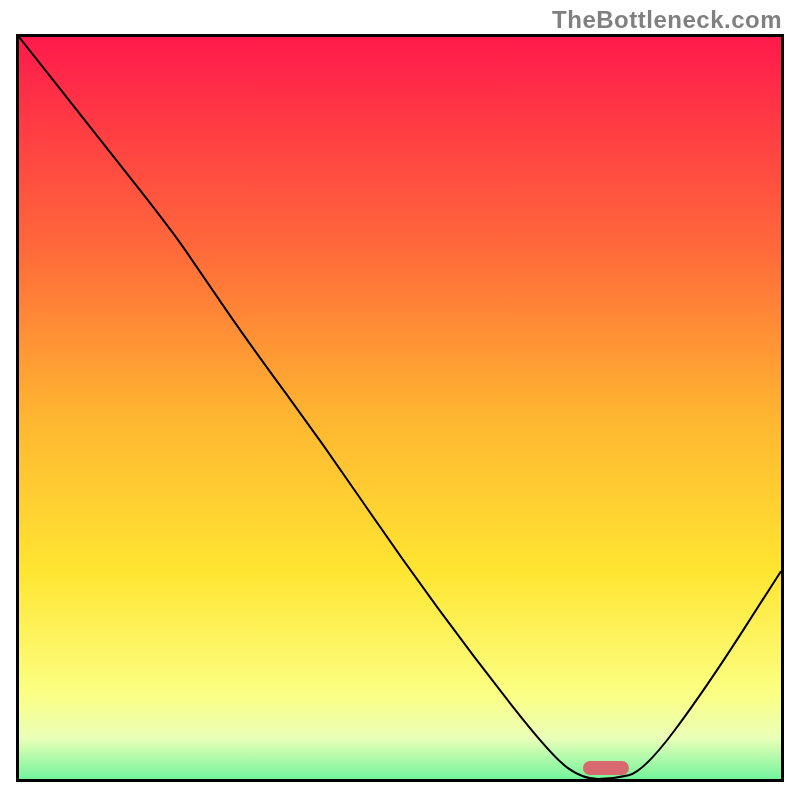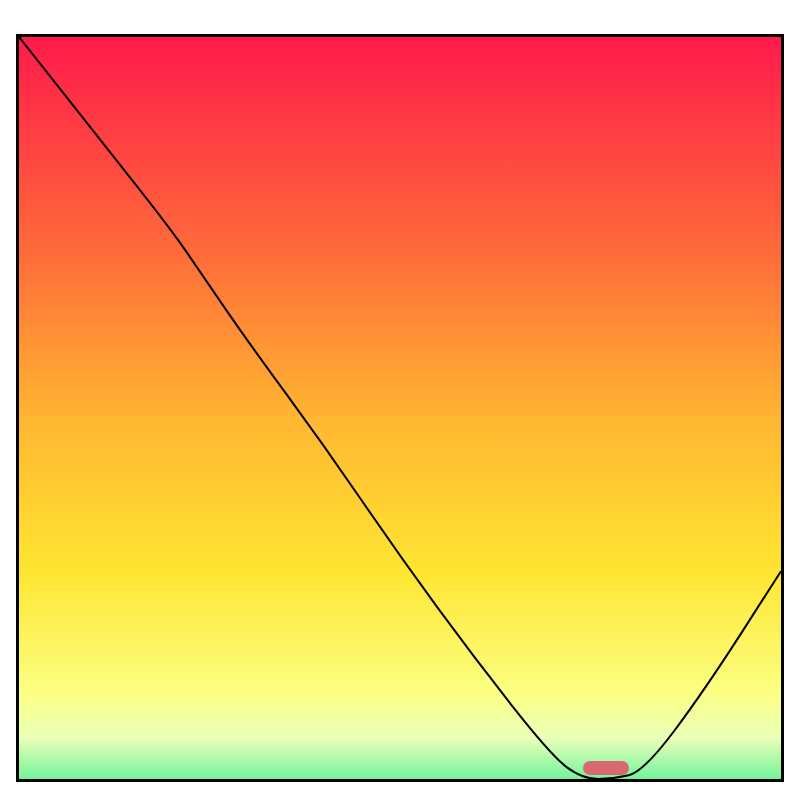--- a/index.html
+++ b/index.html
@@ -49,20 +49,21 @@
     height: 14px;
     border-radius: 7px;
     background: #d86a6f;
   }
 </style>
 </head>
 <body>
 
 <div class="container">
 
+  <div class="watermark">TheBottleneck.com</div>
 
   <div class="plot-frame">
     <svg class="gradient" viewBox="0 0 100 100" preserveAspectRatio="none">
       <defs>
         <linearGradient id="bg" x1="0" y1="0" x2="0" y2="1">
             <stop offset="0%" stop-color="#ff1a4b"></stop>
             <stop offset="28%" stop-color="#ff6a3a"></stop>
             <stop offset="50%" stop-color="#ffb631"></stop>
             <stop offset="70%" stop-color="#ffe531"></stop>
             <stop offset="86%" stop-color="#fbff82"></stop>

